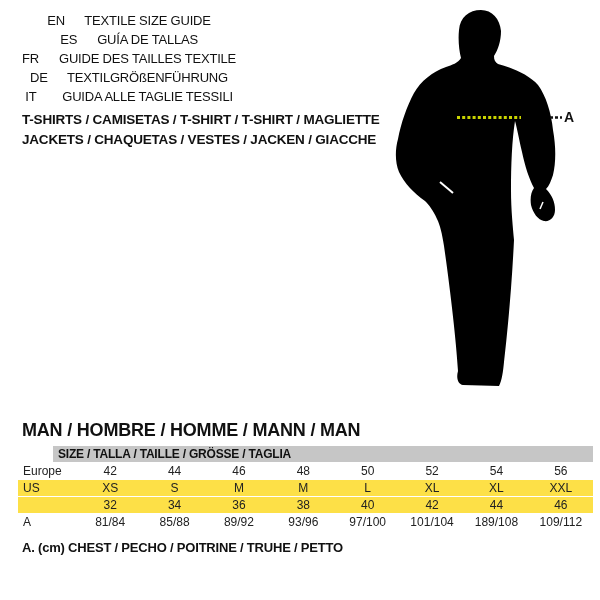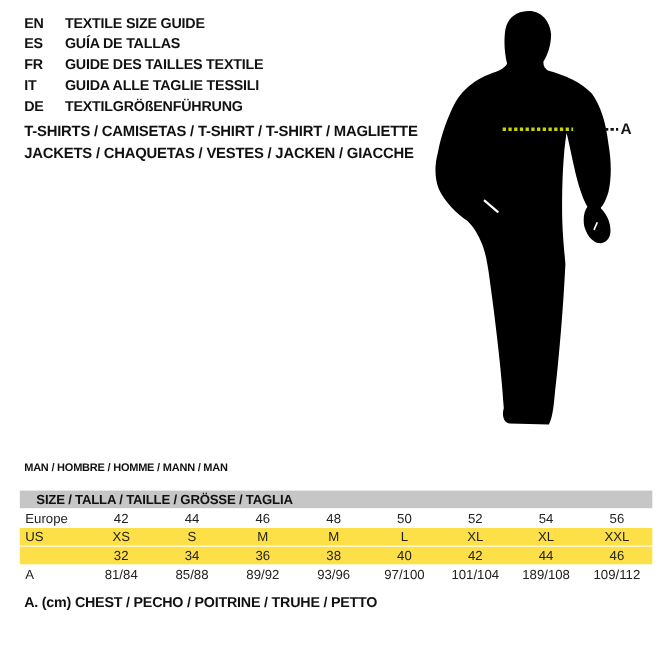--- a/index.html
+++ b/index.html
@@ -3,36 +3,36 @@
 <meta charset="utf-8">
 <style>
   html,body{margin:0;padding:0;background:#ffffff;}
   .canvas{
     position:relative;width:600px;height:600px;background:#ffffff;overflow:hidden;
     font-family:"Liberation Sans",sans-serif;color:#111;
   }
   
   .lang-list{position:absolute;left:22px;top:11px;}
   .lang-row{display:flex;height:19px;line-height:19px;
-    font-weight:bold;font-size:13px;letter-spacing:-0.2px;}
+    font-weight:normal;font-size:13px;letter-spacing:-0.2px;justify-content:center;}
   .lang-code{width:37px;}
   
   .categories{position:absolute;left:22px;top:110px;font-weight:bold;
     font-size:13.5px;line-height:20px;letter-spacing:-0.2px;}
   
   .figure-wrap{position:absolute;left:390px;top:0;width:210px;height:400px;}
   .measure-label{position:absolute;left:564px;top:109px;
     font-weight:bold;font-size:14px;letter-spacing:-0.2px;}
   
   .section-title{position:absolute;left:22px;top:420px;font-weight:bold;
-    font-size:10px;letter-spacing:-0.2px;}
+    font-size:18px;letter-spacing:-0.2px;}
   
   .size-table{position:absolute;left:18px;top:446px;width:575px;font-size:12px;}
   .table-header{height:16px;line-height:16px;background:#c6c6c6;
-    font-weight:bold;padding-left:15px;letter-spacing:-0.2px;box-sizing:border-box;}
+    font-weight:bold;padding-left:5px;letter-spacing:-0.2px;box-sizing:border-box;margin-left:35px;}
   .trow{display:flex;height:16px;line-height:16px;margin-top:1px;align-items:center;}
   .trow.shaded{background:#fde047;}
   .tlabel{width:60px;padding-left:5px;box-sizing:border-box;text-align:left;color:#222;}
   .tcell{flex:1;text-align:center;color:#222;}
   
   .footnote{position:absolute;left:22px;top:540px;font-weight:bold;
     font-size:13px;letter-spacing:-0.2px;}
 </style>
 </head>
 <body>
@@ -46,26 +46,26 @@
     </div>
     <div class="lang-row">
       <span class="lang-code">ES</span>
       <span class="lang-label">GUÍA DE TALLAS</span>
     </div>
     <div class="lang-row">
       <span class="lang-code">FR</span>
       <span class="lang-label">GUIDE DES TAILLES TEXTILE</span>
     </div>
     <div class="lang-row">
+      <span class="lang-code">DE</span>
+      <span class="lang-label">TEXTILGRÖßENFÜHRUNG</span>
+    </div>
+    <div class="lang-row">
       <span class="lang-code">IT</span>
       <span class="lang-label">GUIDA ALLE TAGLIE TESSILI</span>
-    </div>
-    <div class="lang-row">
-      <span class="lang-code">DE</span>
-      <span class="lang-label">TEXTILGRÖßENFÜHRUNG</span>
     </div>
   </div>
 
   <div class="categories">
     <div>T-SHIRTS / CAMISETAS / T-SHIRT / T-SHIRT / MAGLIETTE</div>
     <div>JACKETS / CHAQUETAS / VESTES / JACKEN / GIACCHE</div>
   </div>
 
   <svg class="figure-wrap" viewBox="390 0 210 400" width="210" height="400" xmlns="http://www.w3.org/2000/svg">
     <path fill="#000000" d="

